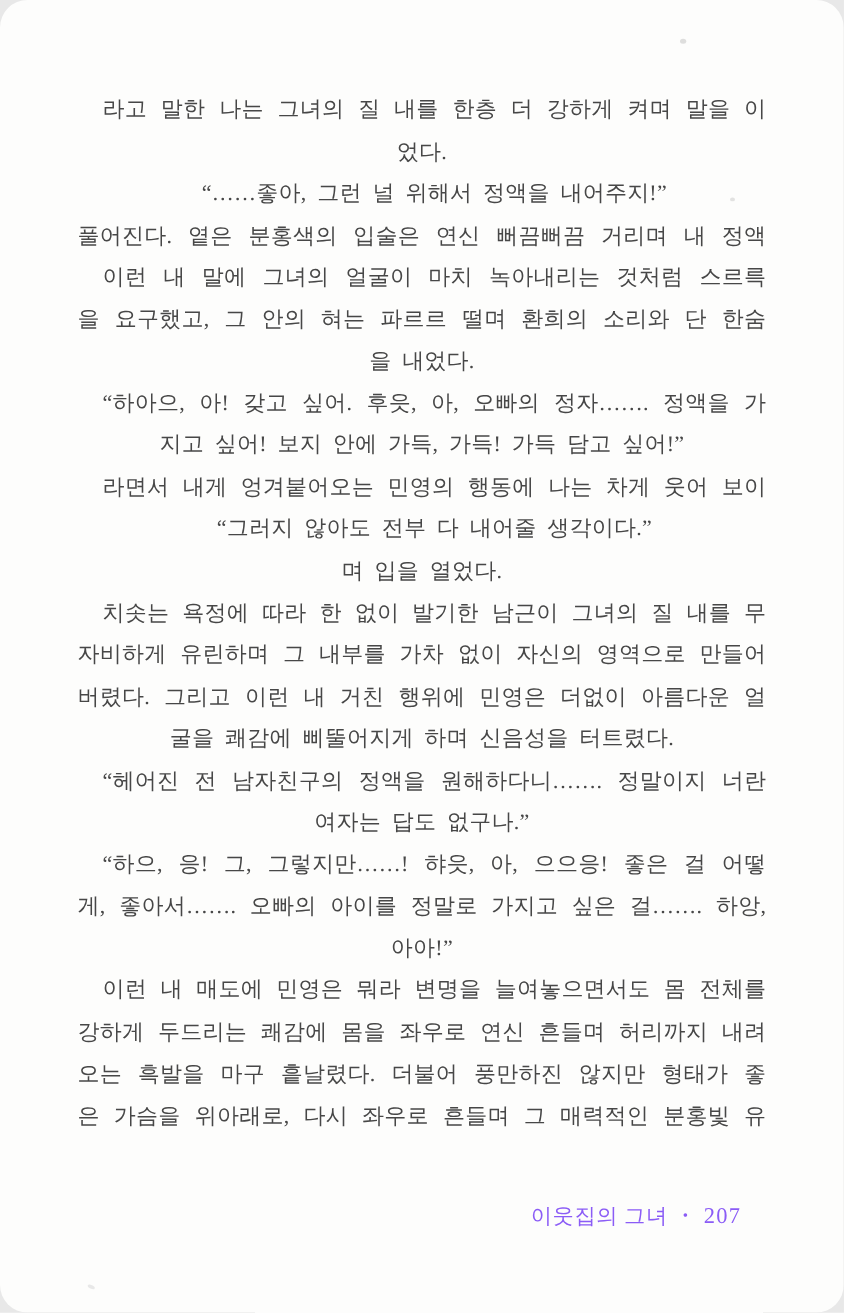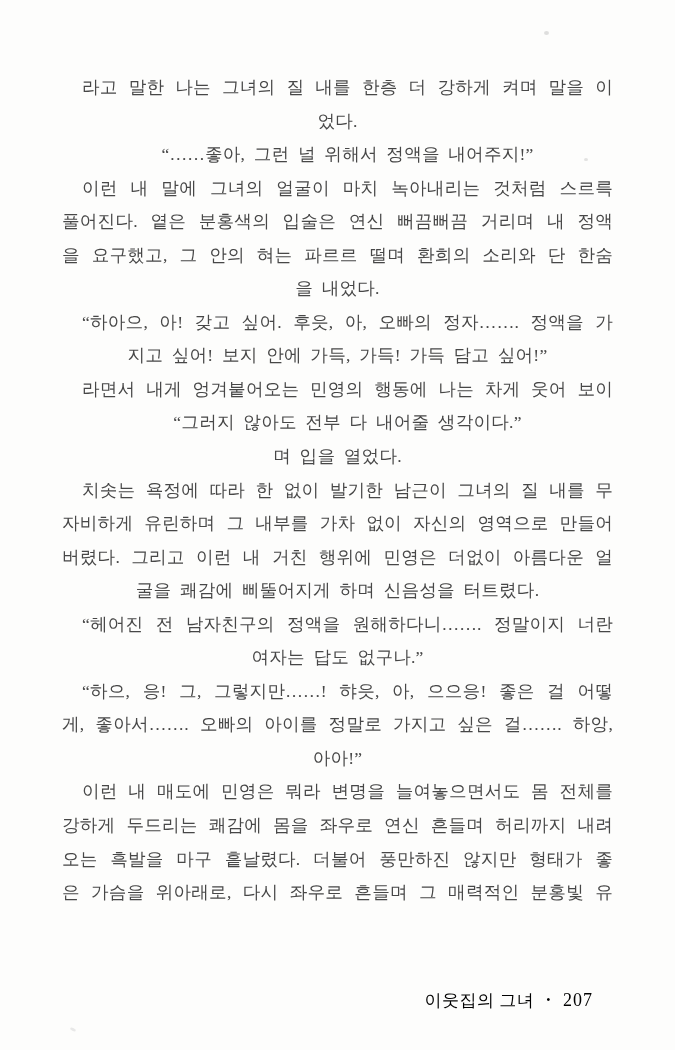--- a/index.html
+++ b/index.html
@@ -5,20 +5,21 @@
   html, body { margin: 0; padding: 0; background: #e8e8e8; }
   .page {
     position: relative;
     width: 675px;
     height: 1050px;
     margin: 0 auto;
     background: #fdfdfc;
     overflow: hidden;
     font-family: "Liberation Serif", "DejaVu Serif", serif;
     color: #474747;
+    border-radius: 22px;
   }
   
   .speck {
     position: absolute;
     border-radius: 50%;
     background: #b9b9b9;
     opacity: 0.55;
   }
   .speck.s1 { left: 544px; top: 31px;  width: 5px; height: 4px; opacity:.45; }
   .speck.s2 { left: 584px; top: 158px; width: 4px; height: 3px; opacity:.4; }
@@ -52,22 +53,21 @@
   }
 
   .footer {
     position: absolute;
     right: 82px;
     top: 961px;
     display: flex;
     align-items: baseline;
     font-size: 17px;
     letter-spacing: 0.5px;
-    color: #000000;
-    margin-top: 28px;
+    color: #8b5cf6;
   }
   .footer .sep {
     font-size: 12px;
     margin: 0 12px;
     align-self: center;
   }
   .footer .pagenum {
     font-size: 18px;
     letter-spacing: 1px;
   }
@@ -77,22 +77,22 @@
 
 <div class="page">
   <div class="speck s1"></div>
   <div class="speck s2"></div>
   <div class="speck s3"></div>
 
   <div class="text-block">
       <div class="line ind just">라고 말한 나는 그녀의 질 내를 한층 더 강하게 켜며 말을 이</div>
       <div class="line">었다.</div>
       <div class="line ind">“……좋아, 그런 널 위해서 정액을 내어주지!”</div>
+      <div class="line just">풀어진다. 옅은 분홍색의 입술은 연신 뻐끔뻐끔 거리며 내 정액</div>
       <div class="line ind just">이런 내 말에 그녀의 얼굴이 마치 녹아내리는 것처럼 스르륵</div>
-      <div class="line just">풀어진다. 옅은 분홍색의 입술은 연신 뻐끔뻐끔 거리며 내 정액</div>
       <div class="line just">을 요구했고, 그 안의 혀는 파르르 떨며 환희의 소리와 단 한숨</div>
       <div class="line">을 내었다.</div>
       <div class="line ind just">“하아으, 아! 갖고 싶어. 후읏, 아, 오빠의 정자……. 정액을 가</div>
       <div class="line">지고 싶어! 보지 안에 가득, 가득! 가득 담고 싶어!”</div>
       <div class="line ind just">라면서 내게 엉겨붙어오는 민영의 행동에 나는 차게 웃어 보이</div>
       <div class="line ind">“그러지 않아도 전부 다 내어줄 생각이다.”</div>
       <div class="line">며 입을 열었다.</div>
       <div class="line ind just">치솟는 욕정에 따라 한 없이 발기한 남근이 그녀의 질 내를 무</div>
       <div class="line just">자비하게 유린하며 그 내부를 가차 없이 자신의 영역으로 만들어</div>
       <div class="line just">버렸다. 그리고 이런 내 거친 행위에 민영은 더없이 아름다운 얼</div>

